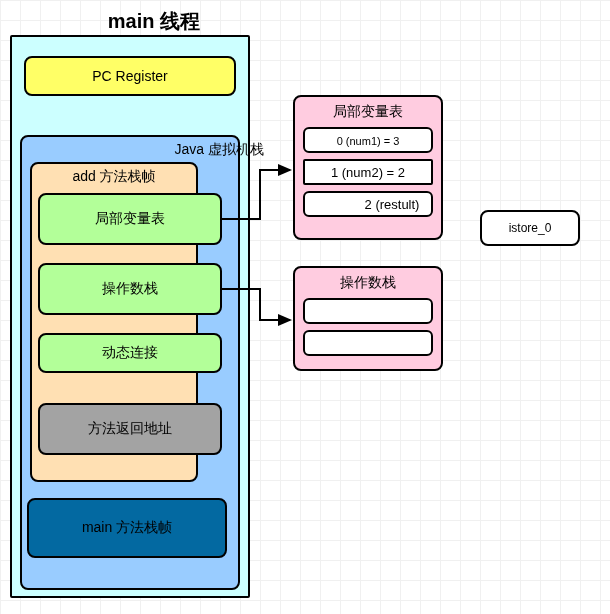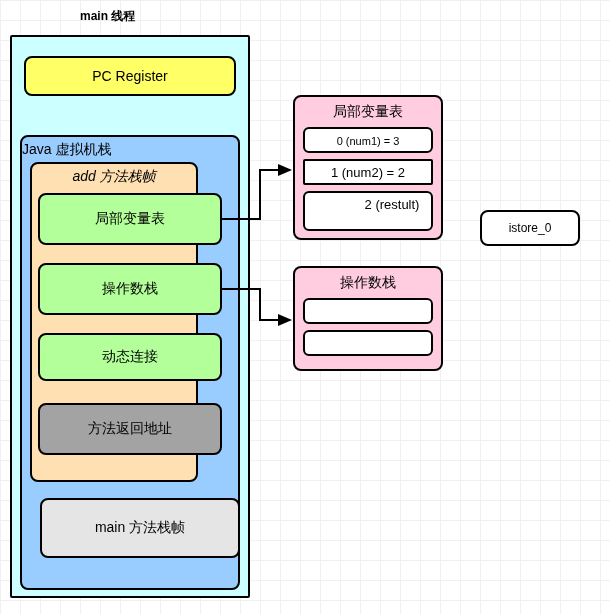--- a/index.html
+++ b/index.html
@@ -26,23 +26,23 @@
     border: 2px solid #000;
     border-radius: 8px;
     text-align: center;
     display: flex;
     align-items: center;
     justify-content: center;
     font-size: 14px;
   }
   .title {
     position: absolute;
-    font-size: 12px;
+    font-size: 20px;
     font-weight: bold;
-    text-align: left;
+    text-align: right;
   }
   svg.arrows {
     position: absolute;
     top: 0; left: 0;
     width: 610px; height: 614px;
     z-index: 5;
     pointer-events: none;
   }
 </style>
 </head>
@@ -50,45 +50,45 @@
 
 <div class="grid-bg"></div>
 
 <div class="title" style="left:80px; top:8px; width:120px;">main 线程</div>
 
 <div class="box" style="left:10px; top:35px; width:240px; height:563px; background:#CCFFFF; border-radius:2px; z-index:1; display:block;"></div>
 
 <div class="box" style="left:24px; top:56px; width:212px; height:40px; background:#FFFF66; z-index:2;">PC Register</div>
 
 <div class="box" style="left:20px; top:135px; width:220px; height:455px; background:#99CCFF; z-index:2; display:block; align-items:flex-start;">
-  <div style="width:100%; text-align:left; padding-top:4px; font-size:14px;">Java 虚拟机栈</div>
+  <div style="width:100%; text-align:right; padding-top:4px; font-size:14px;margin-left:26px;">Java 虚拟机栈</div>
 </div>
 
-<div class="box" style="left:30px; top:162px; width:168px; height:320px; background:#FFE0B3; z-index:3; display:block;font-style:italic;">
+<div class="box" style="left:30px; top:162px; width:168px; height:320px; background:#FFE0B3; z-index:3; display:block;">
   <div style="width:100%; text-align:center; padding-top:4px; font-size:14px;">add 方法栈帧</div>
 </div>
 
 <div class="box" style="left:38px; top:193px; width:184px; height:52px; background:#B3FF99; z-index:4;">局部变量表</div>
 
 <div class="box" style="left:38px; top:263px; width:184px; height:52px; background:#B3FF99; z-index:4;">操作数栈</div>
 
-<div class="box" style="left:38px; top:333px; width:184px; height:48px; background:#B3FF99; z-index:4;">动态连接</div>
+<div class="box" style="left:38px; top:333px; width:184px; height:40px; background:#B3FF99; z-index:4;">动态连接</div>
 
 <div class="box" style="left:38px; top:403px; width:184px; height:52px; background:#a3a3a3; z-index:4;">方法返回地址</div>
 
-<div class="box" style="left:40px; top:498px; width:200px; height:60px; background:#e5e5e5; z-index:3;">main 方法栈帧</div>
+<div class="box" style="left:27px; top:498px; width:200px; height:60px; background:#0369a1; z-index:3;">main 方法栈帧</div>
 
 <div style="position:absolute; left:290px; top:28px; width:160px; text-align:center; color:#FF3333; font-size:14px; z-index:2;">
 </div>
 
 <div class="box" style="left:293px; top:95px; width:150px; height:145px; background:#FFCCE0; z-index:2; display:block; padding:0;">
   <div style="width:100%; text-align:center; padding:6px 0 4px 0; font-size:14px;">局部变量表</div>
   <div style="margin:2px 8px; background:#fff; border:2px solid #000; border-radius:6px; height:26px; line-height:24px; font-size:11px;">0 (num1) = 3</div>
   <div style="margin:6px 8px; background:#fff; border:2px solid #000; border-radius:2px; height:26px; line-height:24px; font-size:13px;">1 (num2) = 2</div>
-  <div style="margin:6px 8px 6px 8px; background:#fff; border:2px solid #000; border-radius:6px; height:40px; line-height:24px; font-size:13px;padding-left:48px;">2 (restult)</div>
+  <div style="margin:6px 8px 6px 8px; background:#fff; border:2px solid #000; border-radius:6px; height:26px; line-height:24px; font-size:13px;padding-left:48px;">2 (restult)</div>
 </div>
 
 <div class="box" style="left:293px; top:266px; width:150px; height:105px; background:#FFCCE0; z-index:2; display:block; padding:0;">
   <div style="width:100%; text-align:center; padding:6px 0 4px 0; font-size:14px;">操作数栈</div>
   <div style="margin:2px 8px; background:#fff; border:2px solid #000; border-radius:6px; height:26px; line-height:24px; font-size:13px;"></div>
   <div style="margin:6px 8px; background:#fff; border:2px solid #000; border-radius:6px; height:26px; line-height:24px; font-size:13px;"></div>
 </div>
 
 <div class="box" style="left:480px; top:210px; width:100px; height:36px; background:#fff; z-index:2; font-size:12px;">istore_0</div>
 

